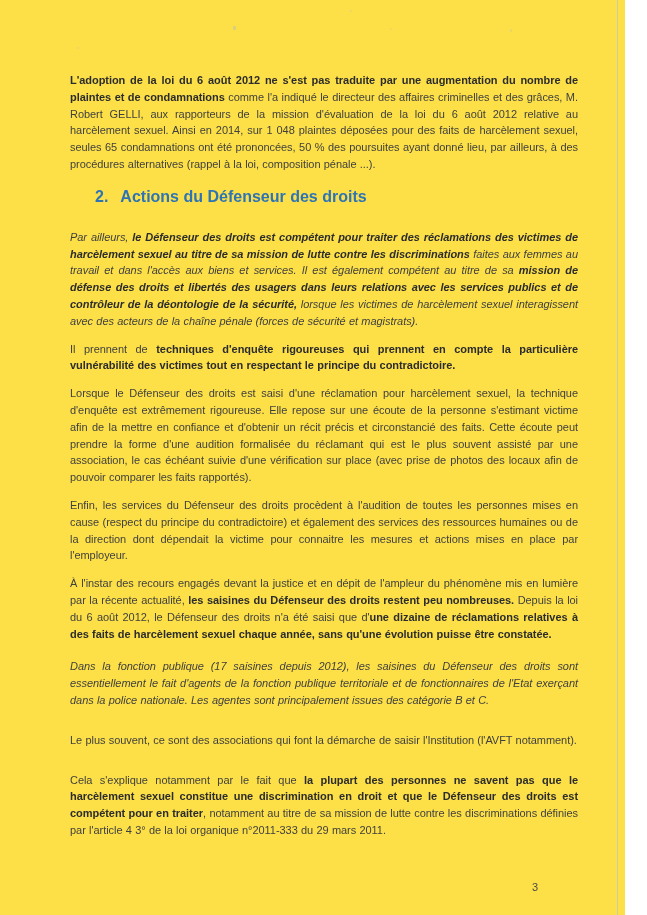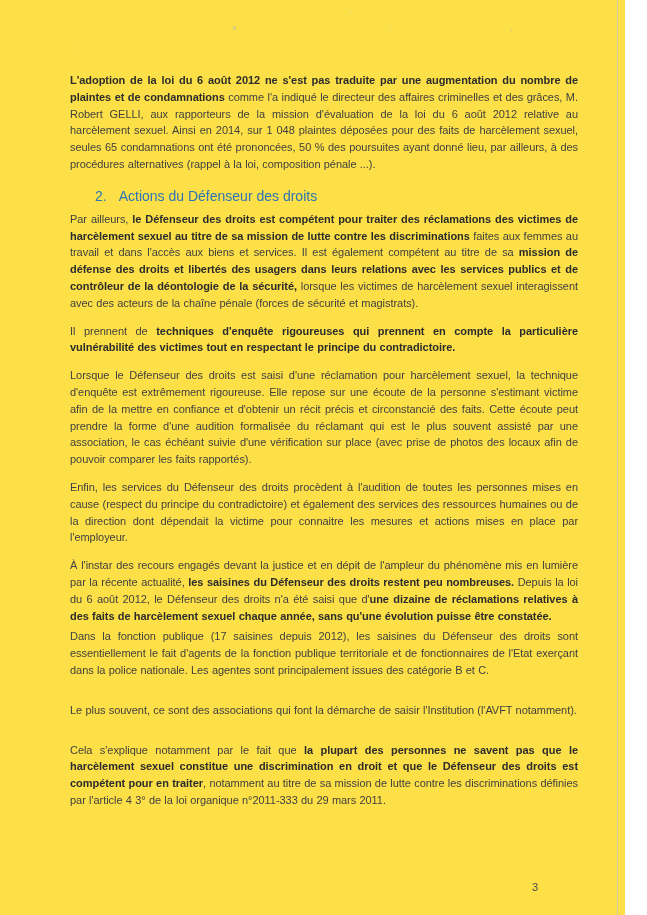--- a/index.html
+++ b/index.html
@@ -48,32 +48,32 @@
   .para {
     margin: 11px 0 0 0;
     font-size: 11px;
     line-height: 16.8px;
     text-align: justify;
     color: #3f3f3f;
     letter-spacing: -0.05px;
     word-spacing: 0.3px;
   }
   .para:first-child { margin-top: 0; }
-  .para.tight { margin-top: 4px; }
+  .para.tight { margin-top: 16px; font-style: italic; }
   .para.loose { margin-top: 23px; }
   .bold {
     font-weight: 700;
     color: #2c2c2c;
   }
   .heading {
-    margin: 14px 0 5px 0;
+    margin: 14px 0 23px 0;
     padding-left: 25px;
-    font-size: 14px;
+    font-size: 16px;
     line-height: 19px;
-    font-weight: 400;
+    font-weight: 700;
   }
   .h-num {
     display: inline-block;
     margin-right: 12px;
   }
   .page-number {
     position: absolute;
     right: 87px;
     bottom: 22px;
     font-size: 11px;

